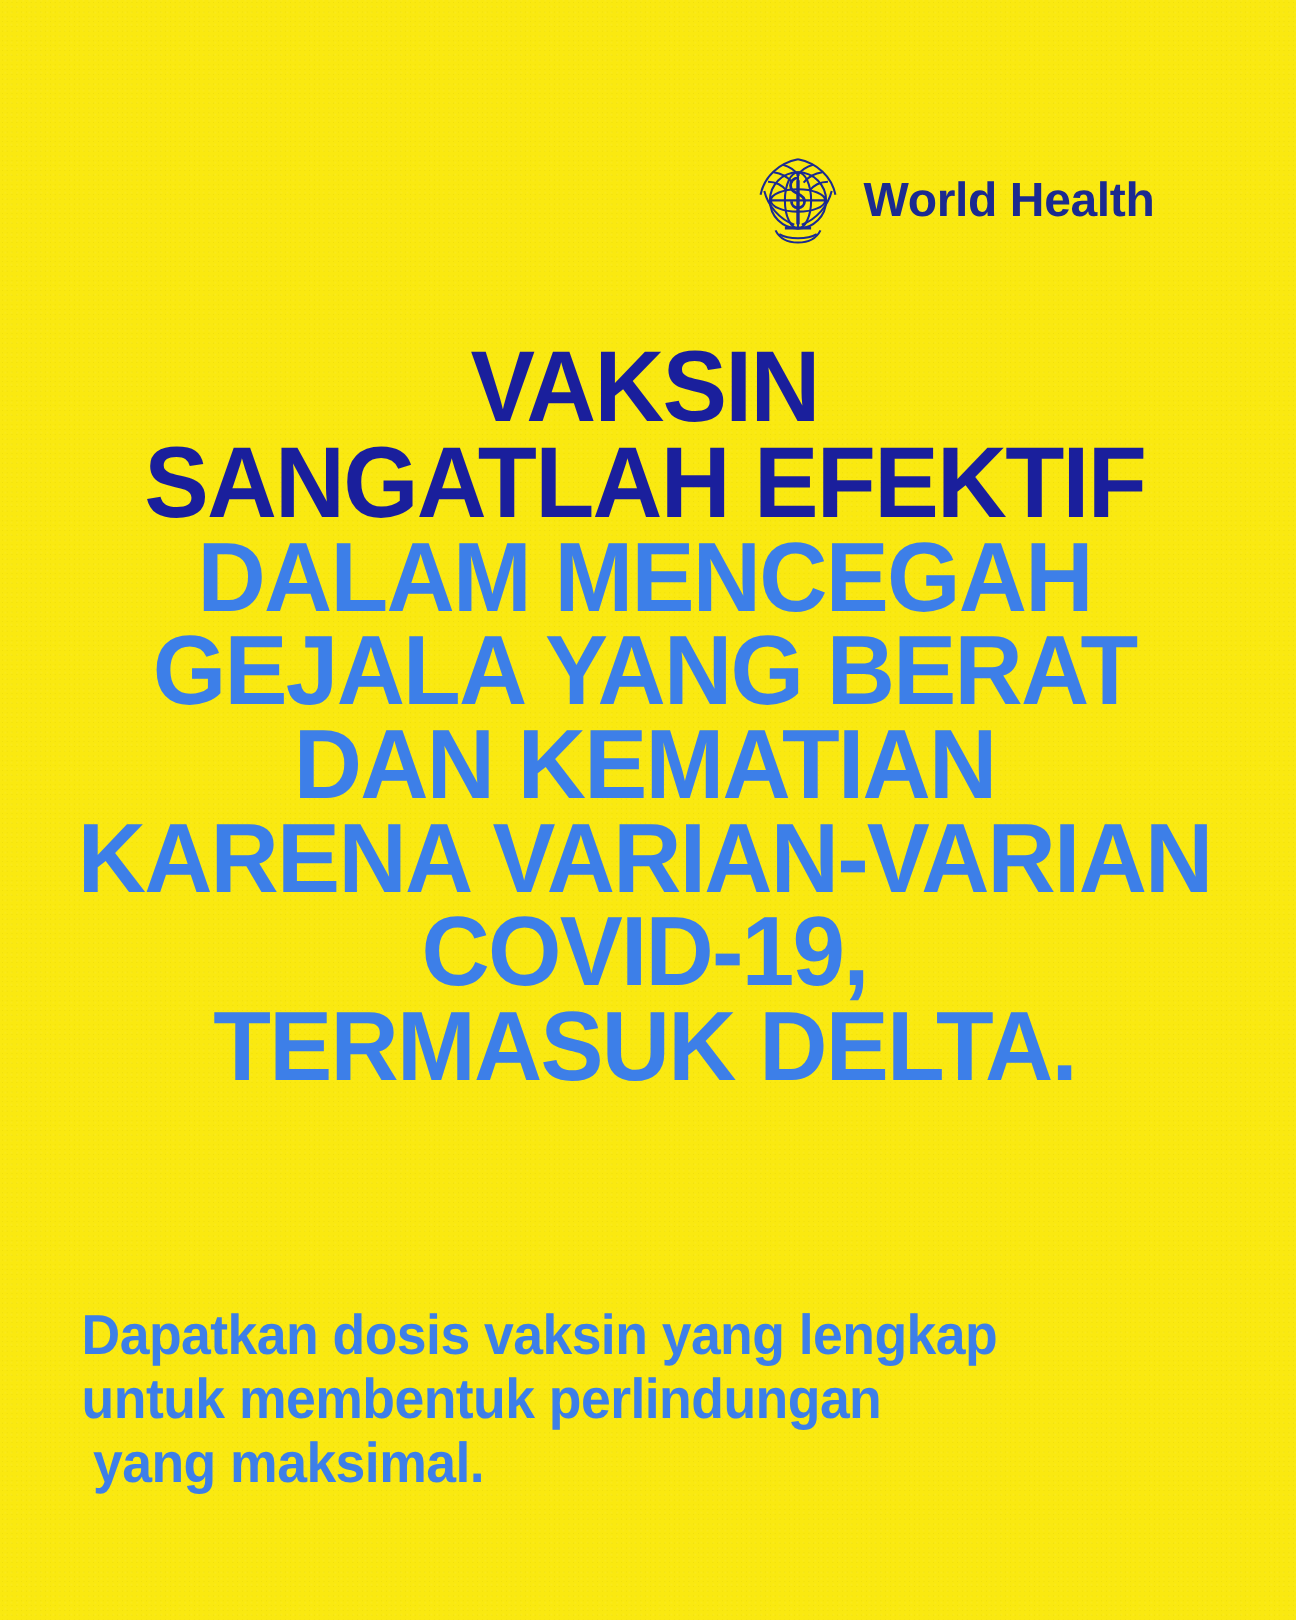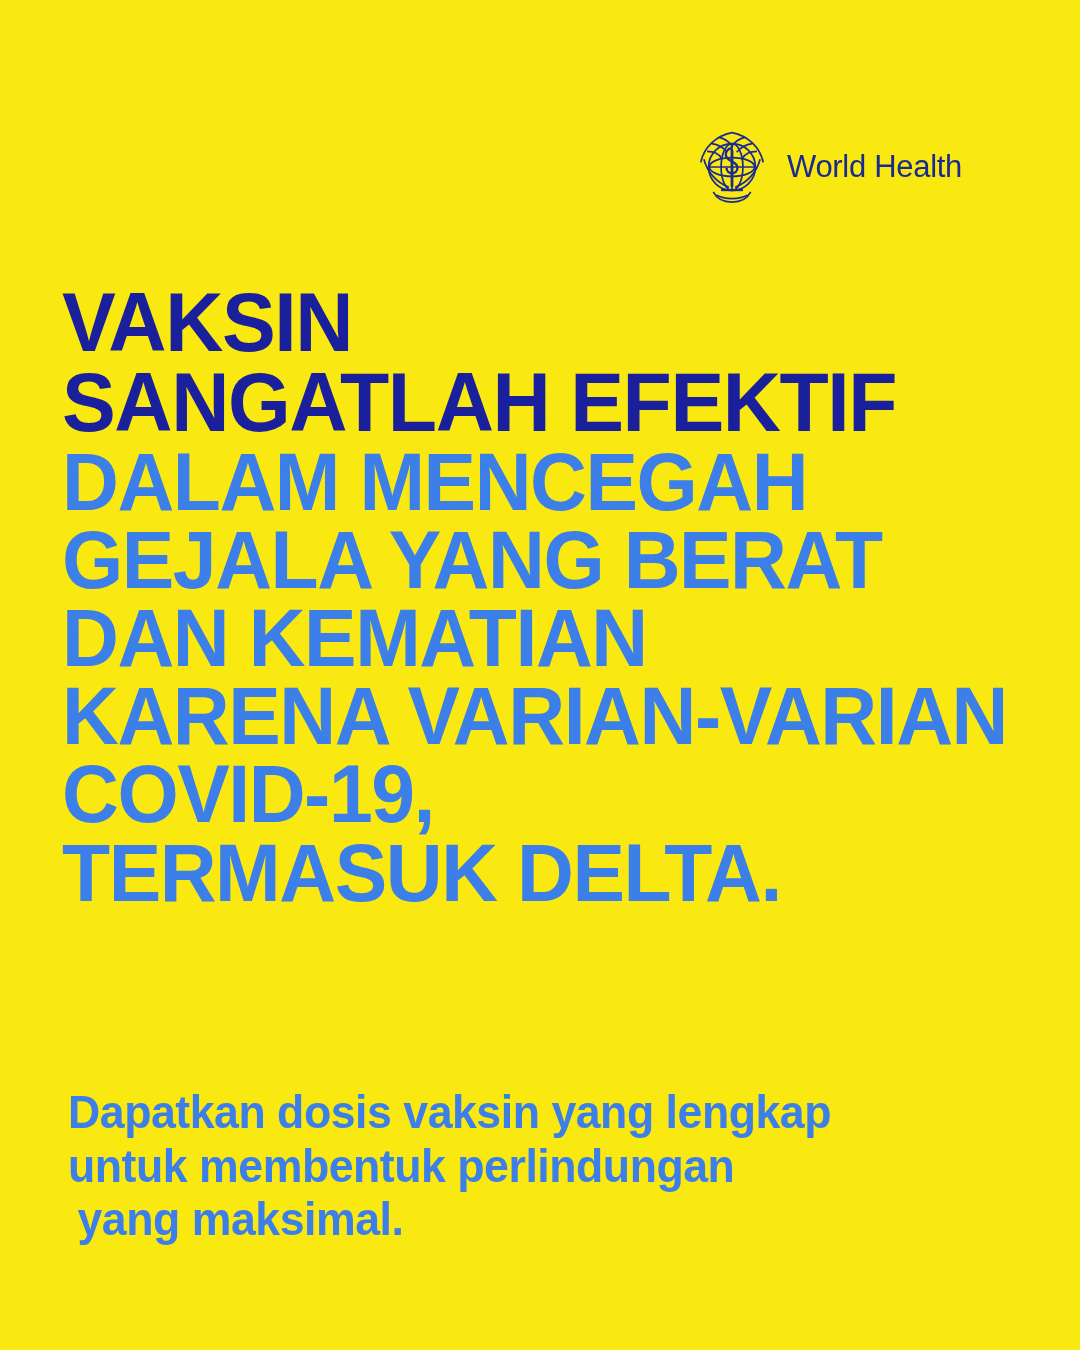--- a/index.html
+++ b/index.html
@@ -44,32 +44,33 @@
     gap: 16px;
   }
   .who-emblem {
     width: 78px;
     height: 78px;
     flex: 0 0 auto;
   }
   .logo-text {
     color: #1b2a8f;
     font-family: "Liberation Sans", sans-serif;
-    font-weight: normal;
-    font-size: 31px;
+    font-weight: bold;
+    font-size: 40px;
     line-height: 1.06;
     letter-spacing: -0.3px;
   }
 
   
   .headline {
     position: absolute;
     left: 62px;
     top: 286px;
     width: 990px;
+    text-align: center;
   }
   .hl-line {
     font-family: "Liberation Sans", sans-serif;
     font-weight: bold;
     letter-spacing: -1.5px;
     line-height: 0.88;
     white-space: nowrap;
     transform: scaleX(0.96);
     transform-origin: left center;
   }

